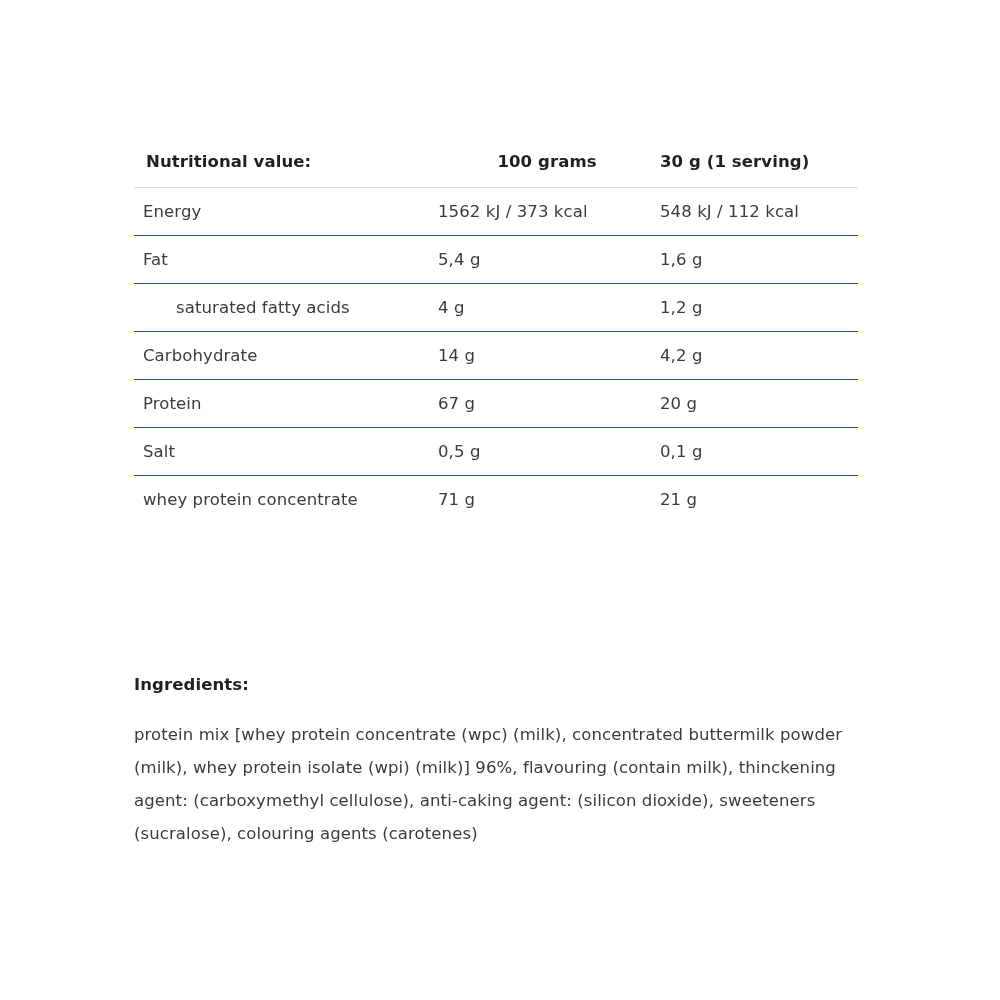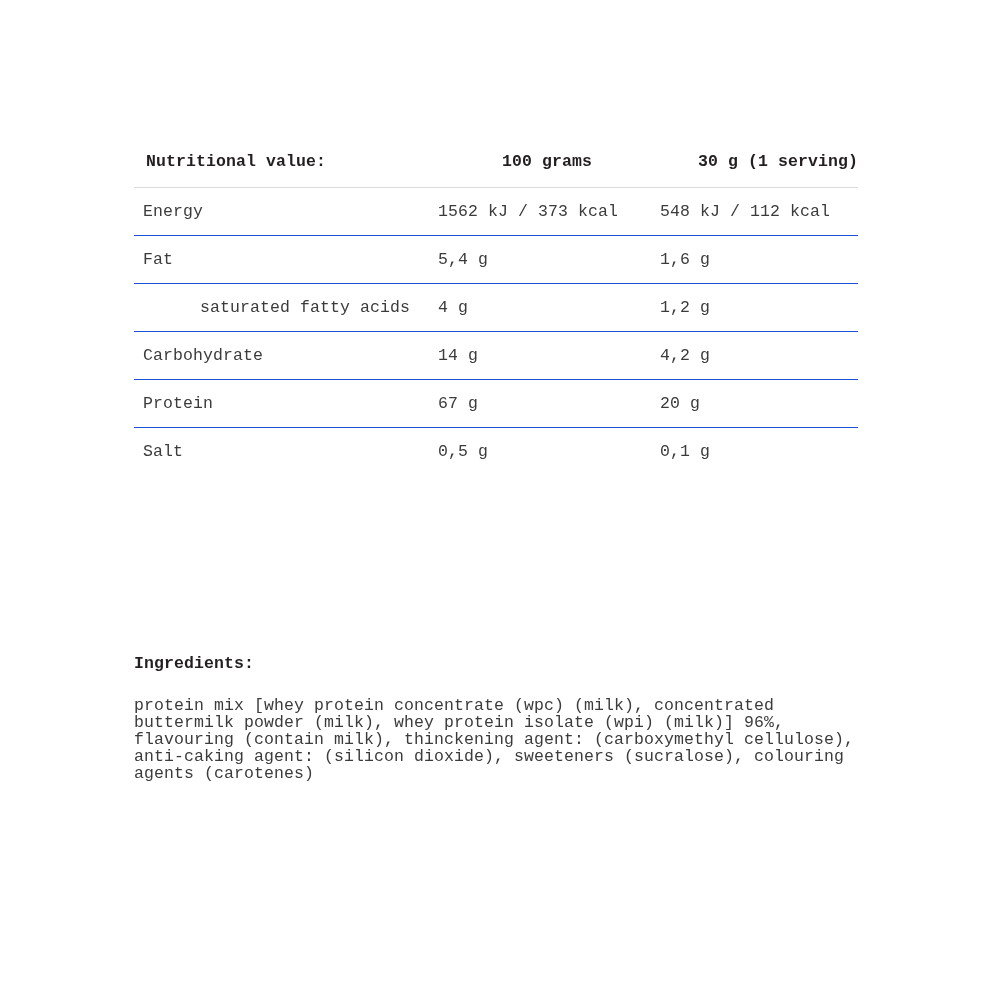--- a/index.html
+++ b/index.html
@@ -12,21 +12,20 @@
     background: #ffffff;
     font-family: "DejaVu Sans", sans-serif;
     color: #231f20;
     overflow: hidden;
   }
   .page {
     position: relative;
     width: 1000px;
     height: 1000px;
     box-sizing: border-box;
-    font-family: Liberation Mono, monospace;
   }
   .nutrition-wrap {
     position: absolute;
     left: 134px;
     top: 152px;
     width: 724px;
   }
   table.nutrition {
     width: 100%;
     border-collapse: collapse;
@@ -40,53 +39,53 @@
     text-align: left;
     font-size: 16.5px;
     font-weight: bold;
     color: #231f20;
     padding: 0 0 16px 0;
     border-bottom: 1px solid #dcdcdc;
     letter-spacing: 0.1px;
   }
   table.nutrition thead th.th-label { padding-left: 12px; }
   table.nutrition thead th.th-v1 { padding-left: 4px; text-align: center; }
-  table.nutrition thead th.th-v2 { padding-left: 4px; text-align: right; }
+  table.nutrition thead th.th-v2 { padding-left: 4px; }
 
   table.nutrition tbody td {
     font-size: 16.5px;
     font-weight: normal;
     color: #3b3b3b;
     padding: 14px 0 14px 0;
     border-bottom: 1px solid #1d4ed8;
     vertical-align: middle;
     letter-spacing: 0.1px;
   }
   table.nutrition tbody td.td-label { padding-left: 9px; }
-  table.nutrition tbody td.td-label.indent { padding-left: 42px; text-align: center; }
+  table.nutrition tbody td.td-label.indent { padding-left: 42px; }
   table.nutrition tbody td.td-v1 { padding-left: 4px; }
   table.nutrition tbody td.td-v2 { padding-left: 4px; }
   table.nutrition tbody tr:last-child td { border-bottom: none; }
 
   .ingredients {
     position: absolute;
     left: 134px;
-    top: 654px;
+    top: 675px;
     width: 740px;
   }
   .ingredients-title {
     font-size: 16.5px;
     font-weight: bold;
     color: #231f20;
     margin: 0 0 24px 0;
     letter-spacing: 0.1px;
   }
   .ingredients-body {
     font-size: 16.5px;
-    line-height: 17px;
+    line-height: 33px;
     color: #3b3b3b;
     margin: 0;
     letter-spacing: 0.1px;
   }
 </style>
 </head>
 <body>
 
 <div class="page">
 
@@ -128,20 +127,25 @@
         <tr>
           <td class="td-label">Protein</td>
           <td class="td-v1">67 g</td>
           <td class="td-v2">20 g</td>
         </tr>
         <tr>
           <td class="td-label">Salt</td>
           <td class="td-v1">0,5 g</td>
           <td class="td-v2">0,1 g</td>
         </tr>
+        <tr>
+          <td class="td-label">whey protein concentrate</td>
+          <td class="td-v1">71 g</td>
+          <td class="td-v2">21 g</td>
+        </tr>
       </tbody>
     </table>
   </div>
 
   <div class="ingredients">
     <p class="ingredients-title">Ingredients:</p>
     <p class="ingredients-body">protein mix [whey protein concentrate (wpc) (milk), concentrated buttermilk powder (milk), whey protein isolate (wpi) (milk)] 96%, flavouring (contain milk), thinckening agent: (carboxymethyl cellulose), anti-caking agent: (silicon dioxide), sweeteners (sucralose), colouring agents (carotenes)</p>
   </div>
 
 </div>

